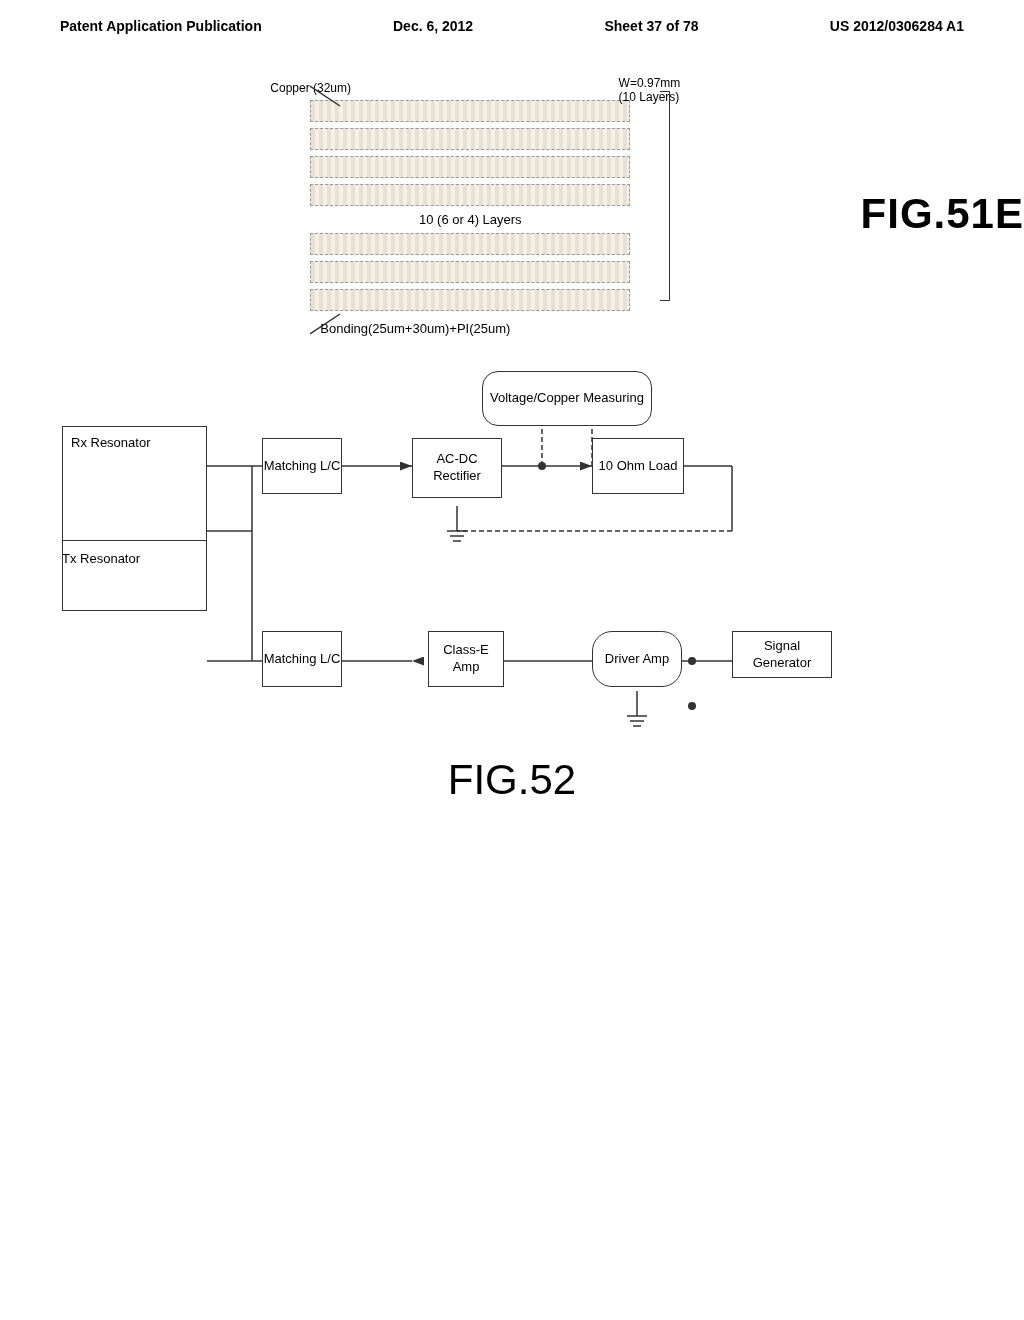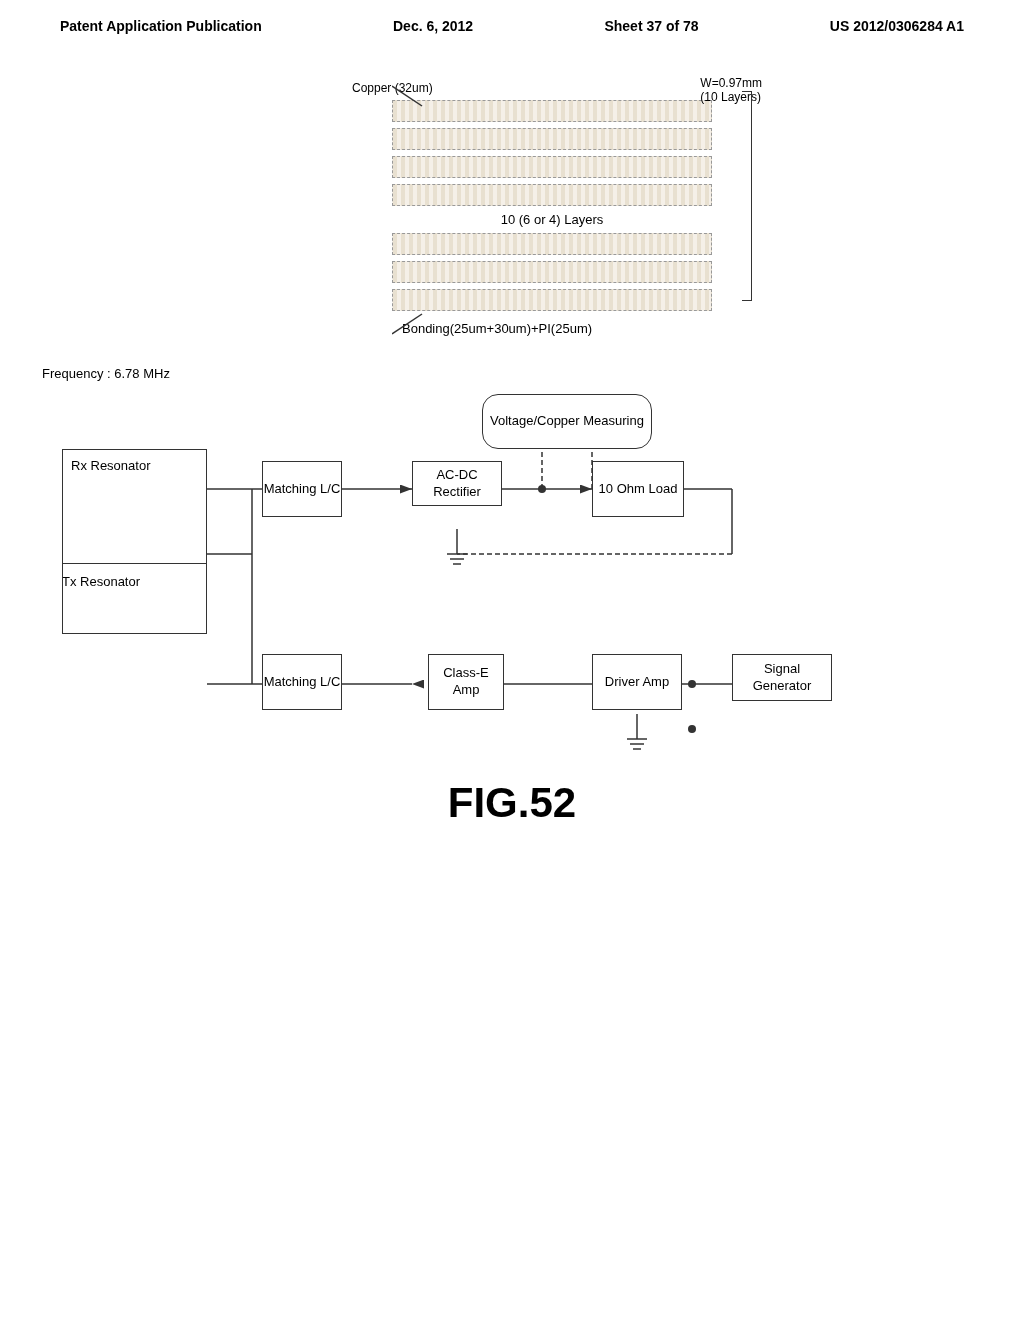--- a/index.html
+++ b/index.html
@@ -101,21 +101,21 @@
     .circuit-svg {
       position: absolute;
       top: 0;
       left: 0;
       width: 100%;
       height: 100%;
     }
 
     .fig52-title {
       font-size: 42px;
-      font-weight: bold;
+      font-weight: normal;
       text-align: center;
       margin-top: 10px;
     }
   </style>
 </head>
 <body>
 
 <div class="header">
   <span>Patent Application Publication</span>
   <span>Dec. 6, 2012</span>
@@ -150,24 +150,24 @@
       </div>
 
       <svg width="80" height="30" style="position:absolute; left:30px; bottom:-25px;">
         <line x1="0" y1="28" x2="30" y2="8" stroke="#333" stroke-width="1.5"></line>
       </svg>
     </div>
 
     <div style="margin-left:80px; margin-top:10px; font-size:13px;">Bonding(25um+30um)+PI(25um)</div>
   </div>
 
+  <div class="fig-title">FIG.51E</div>
 </div>
 
 <div class="fig52-section">
-  <div class="freq-label">Frequency : 6.78 MHz</div>
 
   <div class="circuit-diagram">
 
     <svg class="circuit-svg" xmlns="http://www.w3.org/2000/svg">
       <defs>
         <marker id="arrowhead" markerWidth="8" markerHeight="6" refX="8" refY="3" orient="auto">
           <polygon points="0 0, 8 3, 0 6" fill="#333"></polygon>
         </marker>
         <marker id="arrowhead-left" markerWidth="8" markerHeight="6" refX="0" refY="3" orient="auto">
           <polygon points="8 0, 0 3, 8 6" fill="#333"></polygon>
@@ -231,40 +231,40 @@
     <div style="position:absolute; left:30px; top:185px; font-size:13px;">Tx Resonator</div>
 
     <div style="position:absolute; left:30px; top:60px; width:145px; height:185px;
                 border:1.5px solid #333; background:transparent;"></div>
 
     <div class="box" style="left:230px; top:72px; width:80px; height:56px;">
       <span>Matching
 L/C</span>
     </div>
 
-    <div class="box" style="left:380px; top:72px; width:90px; height:45px;">
+    <div class="box" style="left:380px; top:72px; width:90px; height:60px;">
       <span>AC-DC
 Rectifier</span>
     </div>
 
     <div class="box" style="left:560px; top:72px; width:92px; height:56px;">
       <span>10 Ohm
 Load</span>
     </div>
 
     <div class="box" style="left:230px; top:265px; width:80px; height:56px;">
       <span>Matching
 L/C</span>
     </div>
 
     <div class="box" style="left:396px; top:265px; width:76px; height:56px;">
       <span>Class-E Amp</span>
     </div>
 
-    <div class="box" style="left:560px; top:265px; width:90px; height:56px;">
+    <div class="box" style="left:560px; top:265px; width:90px; height:56px;border-radius:20px;">
       <span>Driver Amp</span>
     </div>
 
     <div class="box" style="left:700px; top:265px; width:100px; height:47px;">
       <span>Signal
 Generator</span>
     </div>
 
   </div>
 

